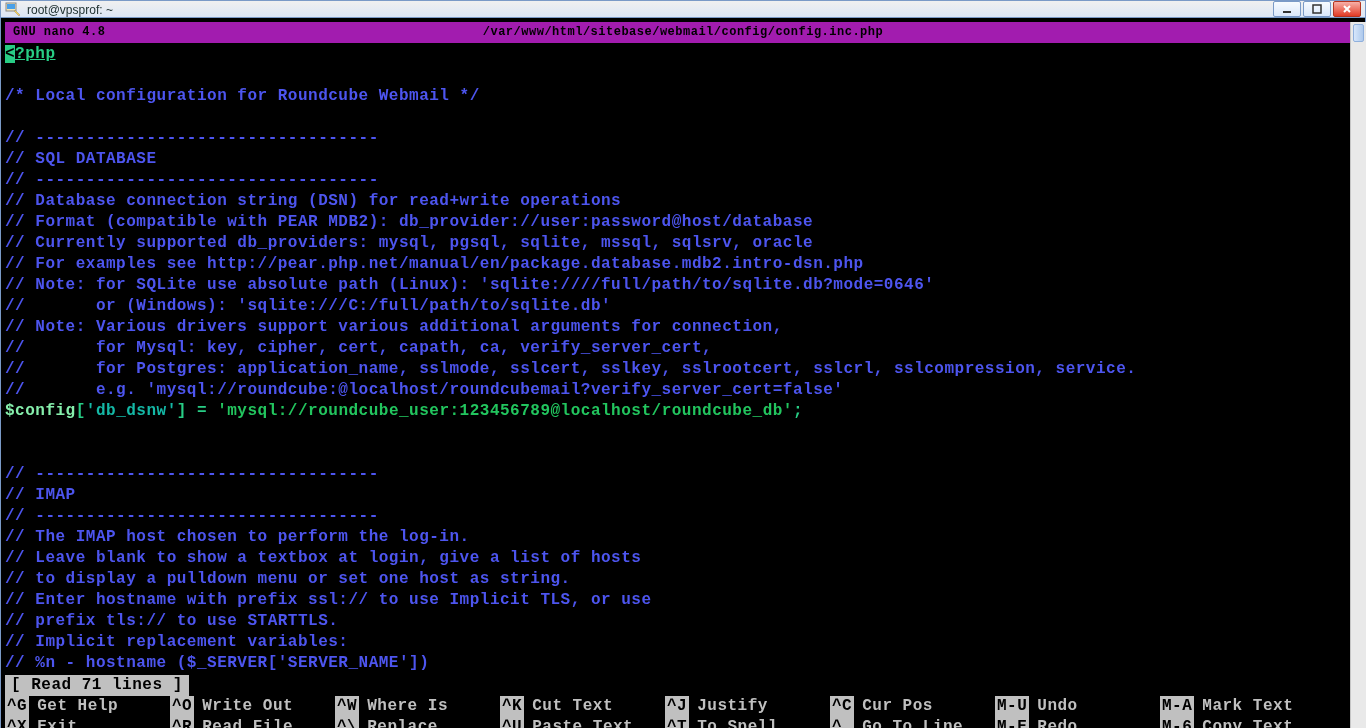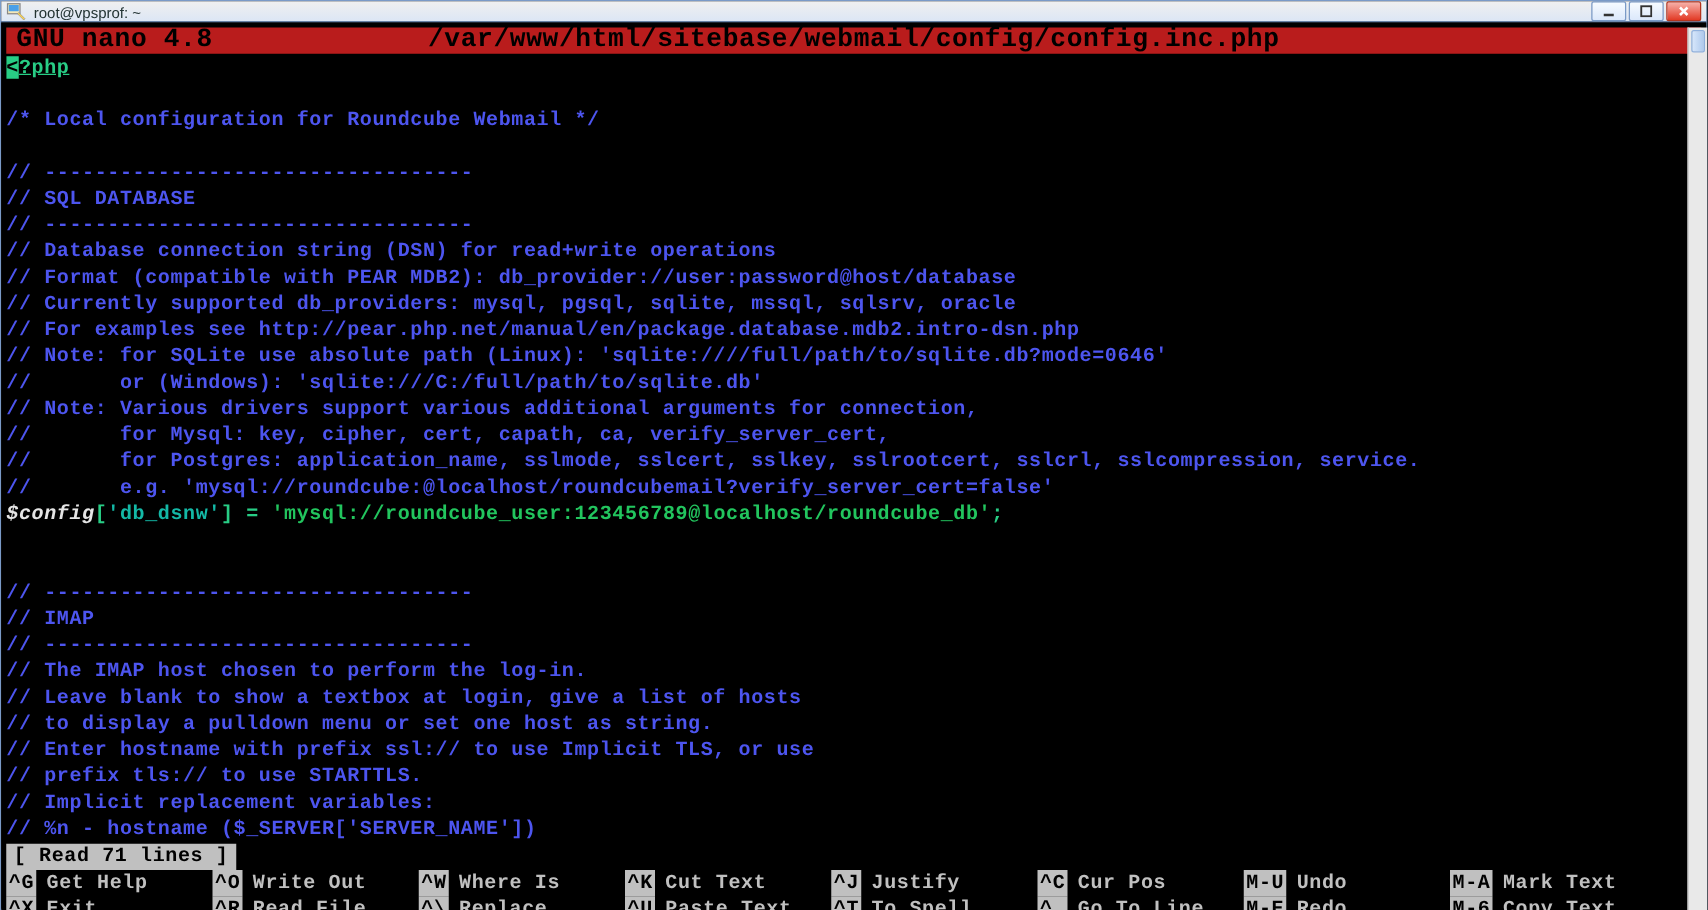--- a/index.html
+++ b/index.html
@@ -65,44 +65,44 @@
     }
     .terminal-area {
       flex: 1;
       background: #000;
       padding: 4px;
       display: flex;
       flex-direction: column;
       position: relative;
     }
     .nano-header {
-      background: #b91c1c;
+      background: #a21caf;
       color: #000;
       display: flex;
       padding: 0 8px;
-      font-size: 21px;
+      font-size: 12px;
       line-height: 21px;
       font-weight: bold;
       letter-spacing: 0.5px;
     }
     .nano-header .nano-ver { width: 160px; }
     .nano-header .nano-file { flex: 1; text-align: center; }
     .nano-header .nano-right { width: 160px; }
     .editor-body {
       flex: 1;
       padding: 1px 0;
       font-size: 16px;
       line-height: 21px;
       letter-spacing: 0.5px;
       font-weight: bold;
       white-space: pre;
       overflow: hidden;
     }
     .c-comment { color: #4d55ef; margin-top: 28px; }
-    .c-var { color: #e5e5e5; font-style: italic; }
+    .c-var { color: #86efac; }
     .c-key { color: #14b8a6; }
     .c-op  { color: #28cd85; }
     .c-str { color: #22c55e; }
     .c-punc{ color: #28cd85; text-decoration: underline; }
     .phptag-bg {
       background: #28cd85;
       color: #000;
     }
     .status-line {
       text-align: left;

